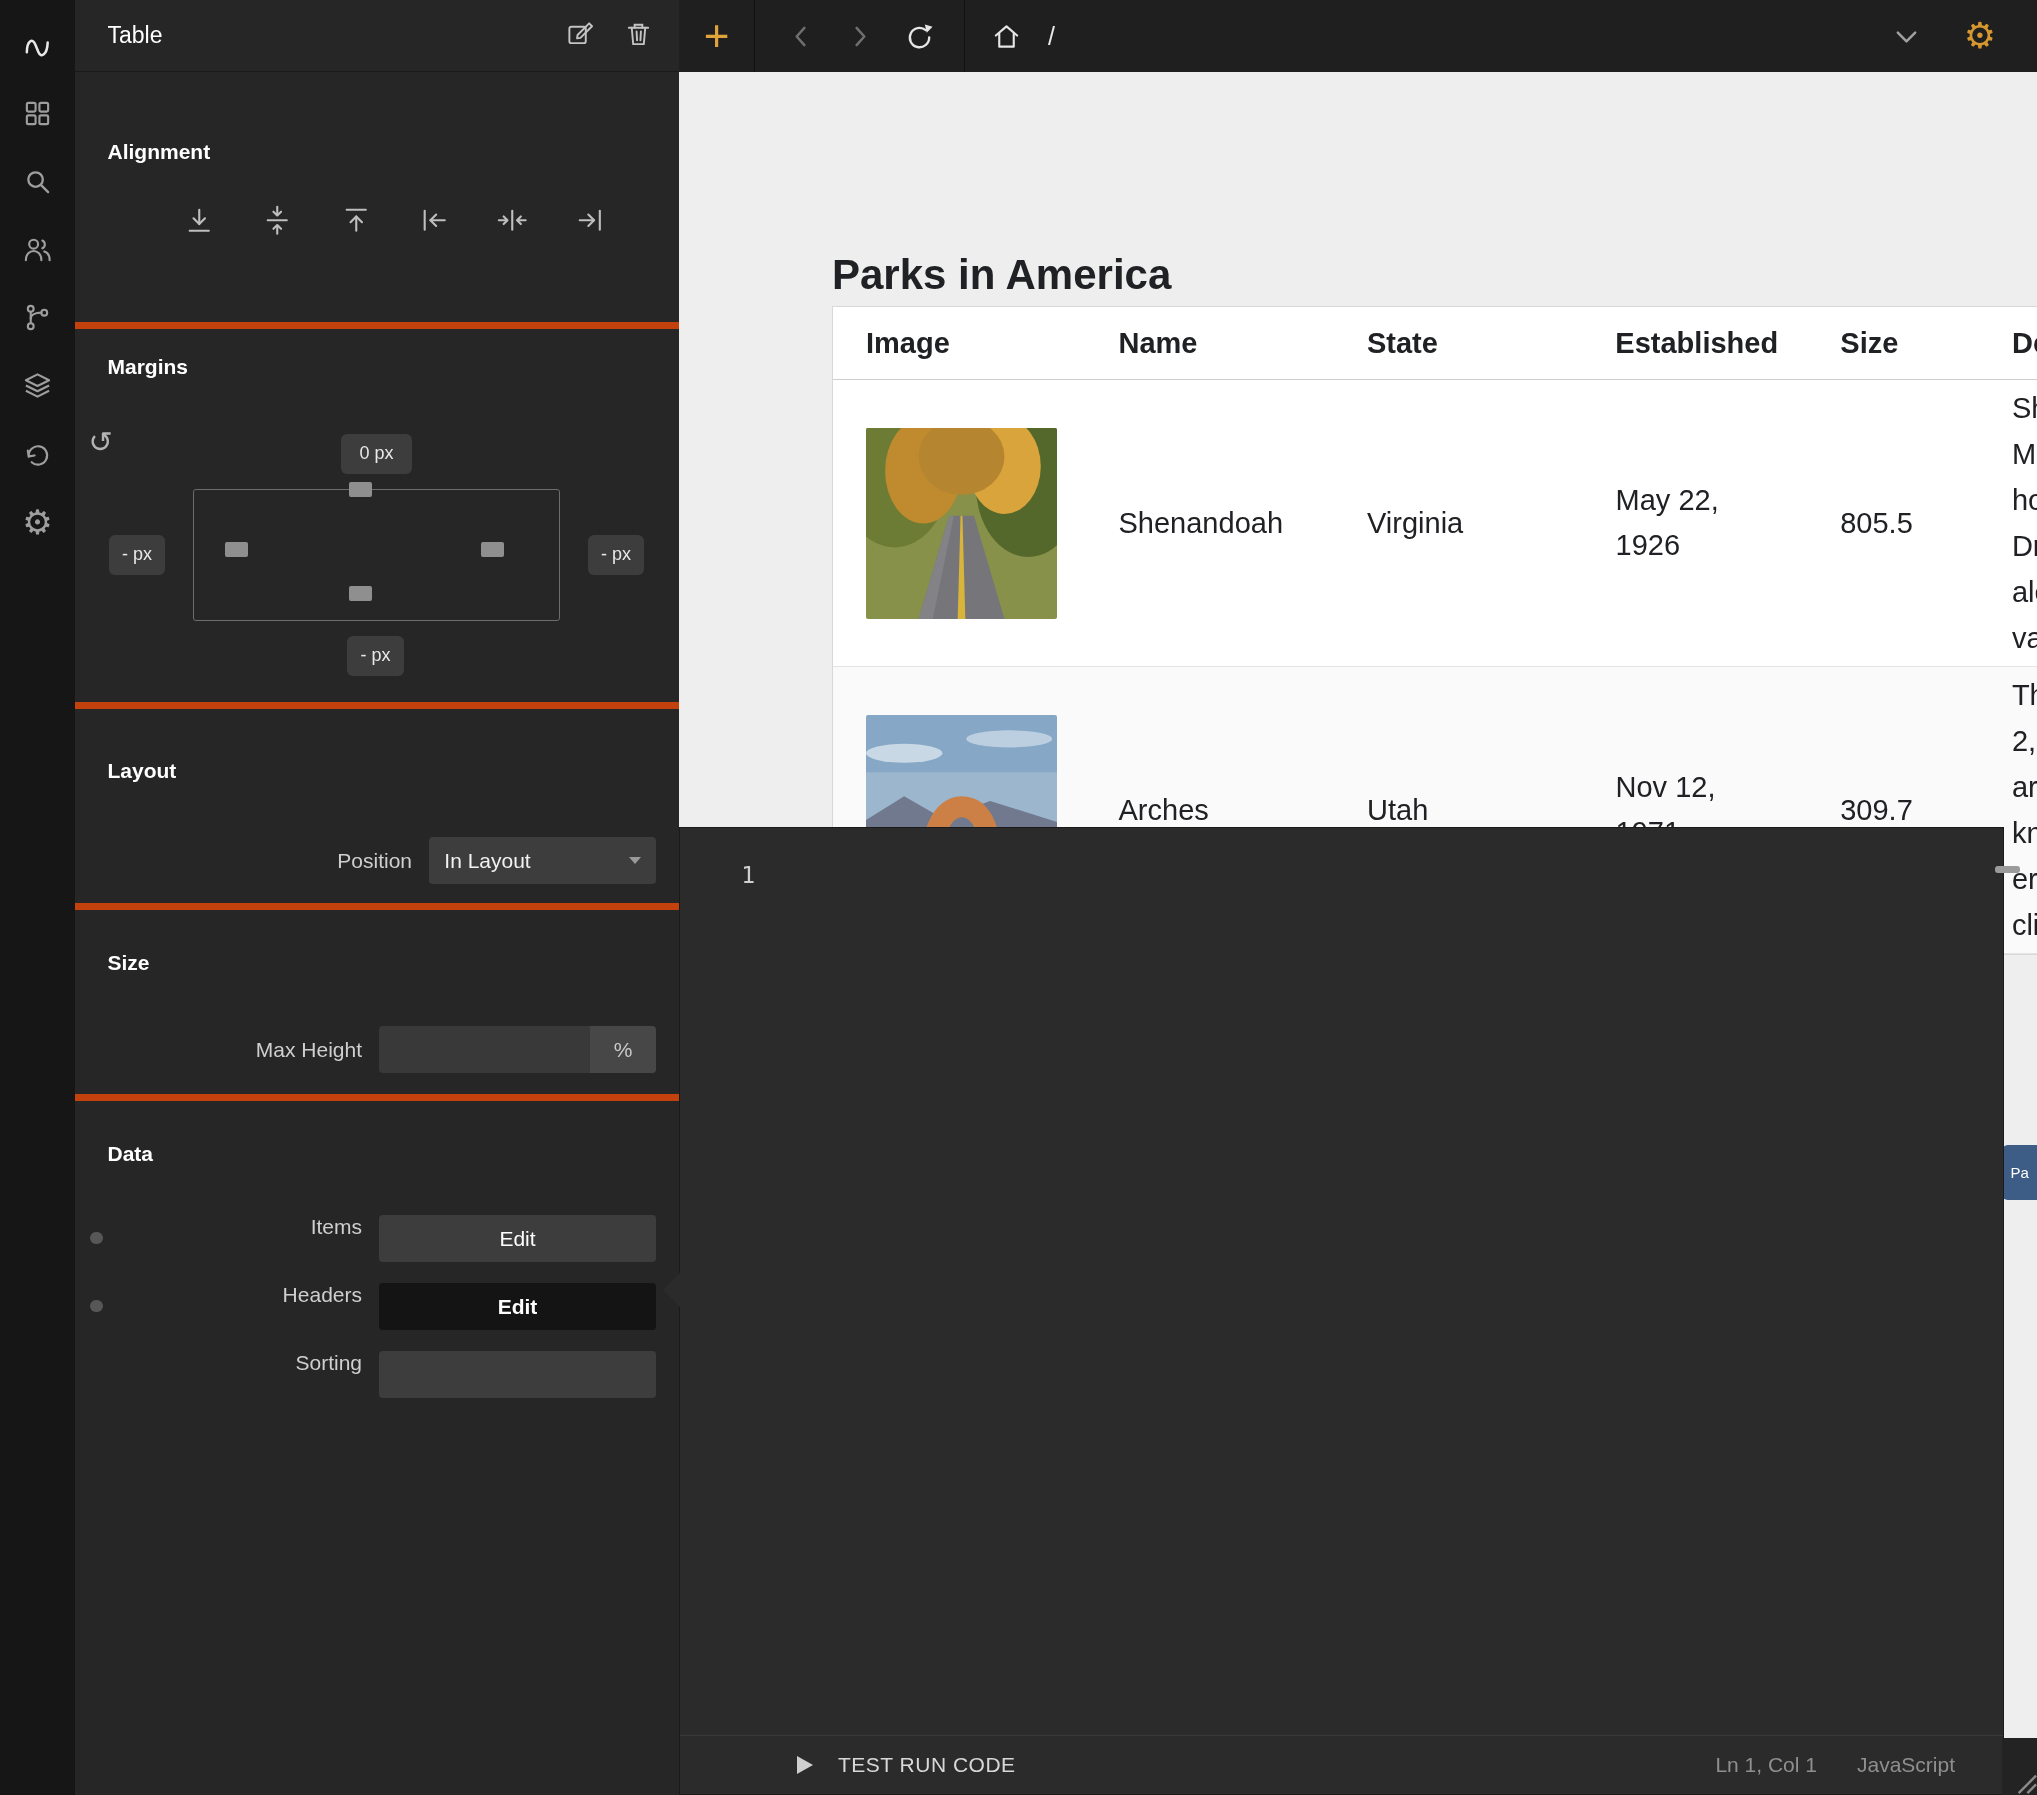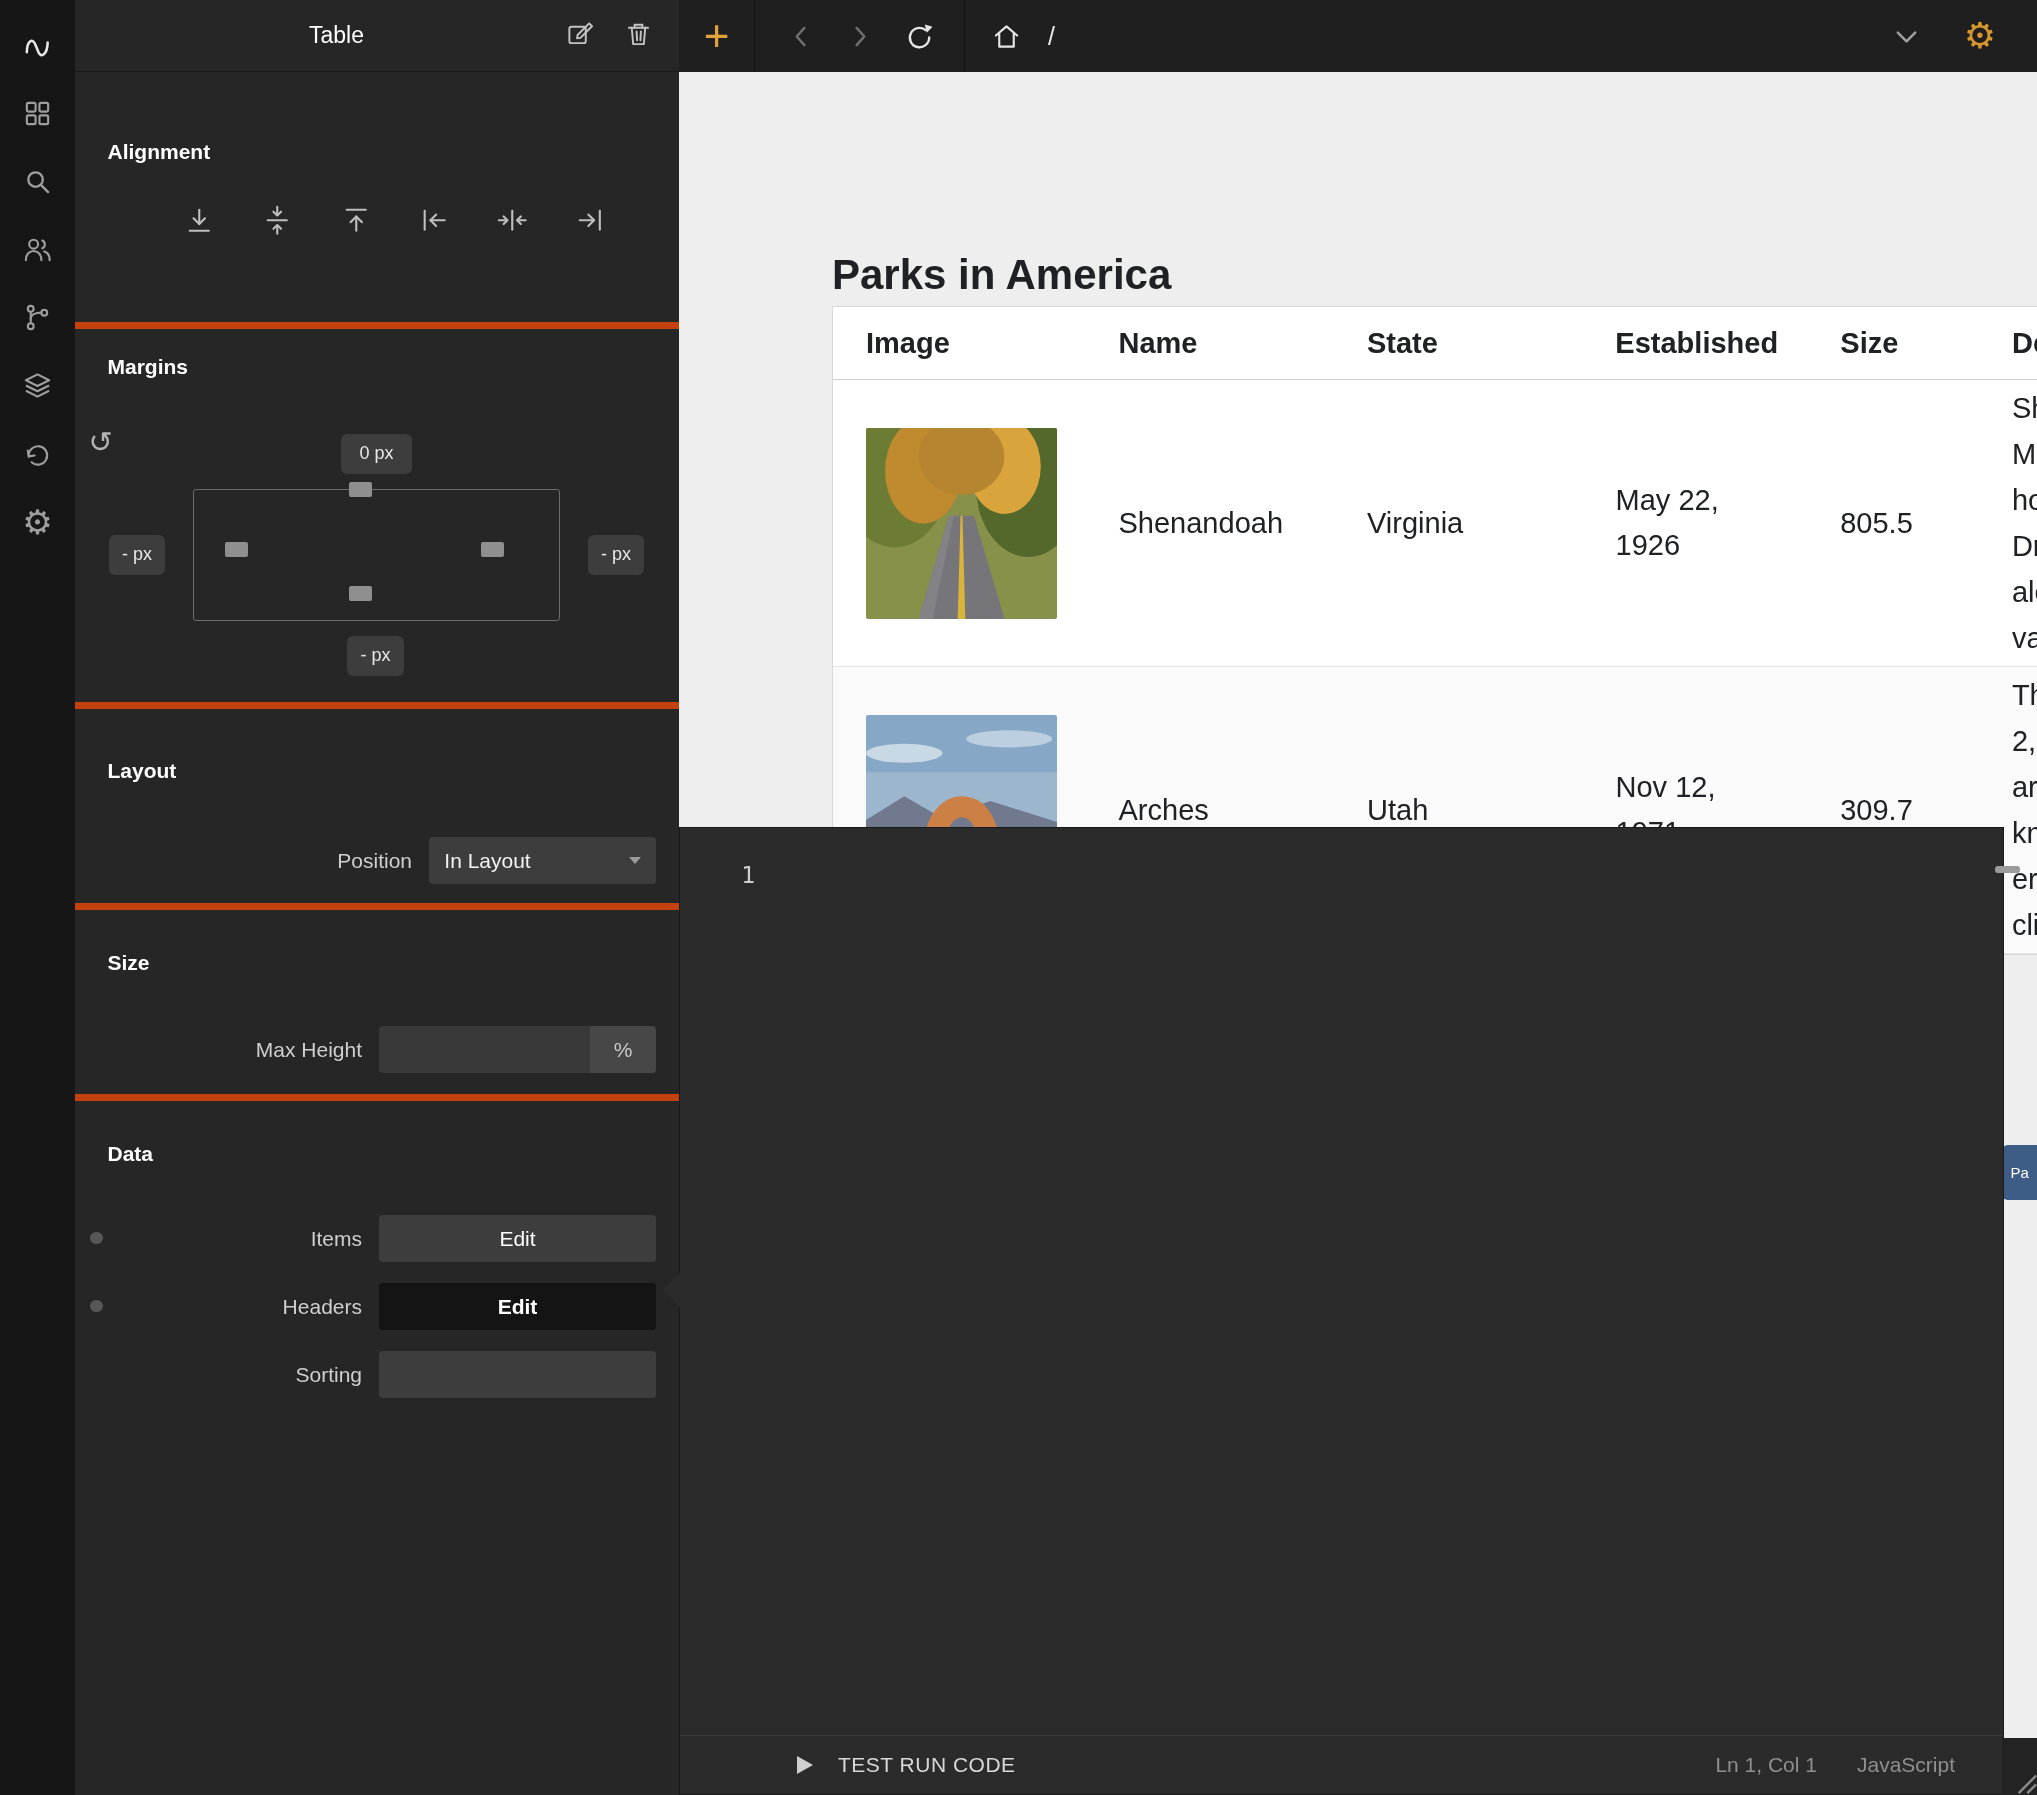--- a/index.html
+++ b/index.html
@@ -9,21 +9,21 @@
 
   
   .rail{position:absolute;left:0;top:0;width:75px;height:100%;background:#161616;z-index:40;
         display:flex;flex-direction:column;align-items:center;padding-top:11.5px;}
   .rail-icon{height:68px;width:75px;display:flex;align-items:center;justify-content:center;cursor:pointer;}
   .rail-icon svg{display:block;}
   .gear-glyph{font-size:34px;color:#9e9e9e;line-height:1;}
 
   
   .panel{position:absolute;left:75px;top:0;width:604px;height:100%;background:#262626;z-index:40;color:#ddd;}
-  .p-header{height:72px;display:flex;align-items:center;padding:0 27px 0 32.5px;border-bottom:1px solid #1a1a1a;text-align:center;}
+  .p-header{height:72px;display:flex;align-items:center;padding:0 27px 0 32.5px;border-bottom:1px solid #1a1a1a;}
   .p-title{flex:1;font-size:23px;color:#fff;}
   .p-header-icons{display:flex;gap:32.5px;}
   .sec{border-bottom:7px solid #c2410c;}
   .sec-title{font-size:21px;font-weight:700;color:#fff;padding-left:32.5px;height:25px;line-height:25px;}
   .sec-alignment{height:257px;padding-top:67px;}
   .align-row{margin-top:40px;display:flex;justify-content:space-between;padding-left:108px;padding-right:72px;}
   .align-btn{width:32.5px;height:32.5px;display:flex;align-items:center;justify-content:center;cursor:pointer;}
 
   .sec-margins{height:380px;padding-top:25px;}
   .margins-body{position:relative;height:319px;margin-top:7.6px;}
@@ -44,21 +44,21 @@
             padding:0 15.3px;color:#f2f2f2;font-size:21px;cursor:pointer;}
   .dd-caret{margin-left:auto;width:0;height:0;border-left:6.7px solid transparent;border-right:6.7px solid transparent;border-top:7.6px solid #9a9a9a;}
 
   .sec-size{height:191px;padding-top:40px;}
   .sec-size .form-row{margin-top:51px;}
   .size-control{display:flex;width:277px;height:47px;}
   .size-input{width:211px;height:47px;background:#393939;border:none;border-radius:3.8px 0 0 3.8px;color:#eee;font-size:21px;padding:0 13.4px;outline:none;}
   .size-unit{width:66px;background:#474747;border-radius:0 3.8px 3.8px 0;display:flex;align-items:center;justify-content:center;color:#c9c9c9;font-size:21px;}
 
   .sec-data{padding-top:40px;border-bottom:none;}
-  .data-row{display:flex;align-items:center;height:47px;margin-top:21px;padding-right:23px;position:relative;}
+  .data-row{display:flex;align-items:flex-start;height:47px;margin-top:21px;padding-right:23px;position:relative;}
   .data-row.first{margin-top:49px;}
   .bind-dot{position:absolute;left:15.3px;top:17px;width:12.4px;height:12.4px;border-radius:50%;background:#575757;}
   .btn{width:277px;height:47px;display:flex;align-items:center;justify-content:center;
        font-size:21px;color:#fff;background:#3d3d3d;border-radius:3.8px;cursor:pointer;}
   .btn.active{background:#141414;font-weight:700;}
 
   
   .toolbar{position:absolute;left:679px;top:0;right:0;height:72px;background:#1f1f1f;z-index:30;
            display:flex;align-items:center;}
   .tb-plus{width:76px;height:72px;display:flex;align-items:center;justify-content:center;

